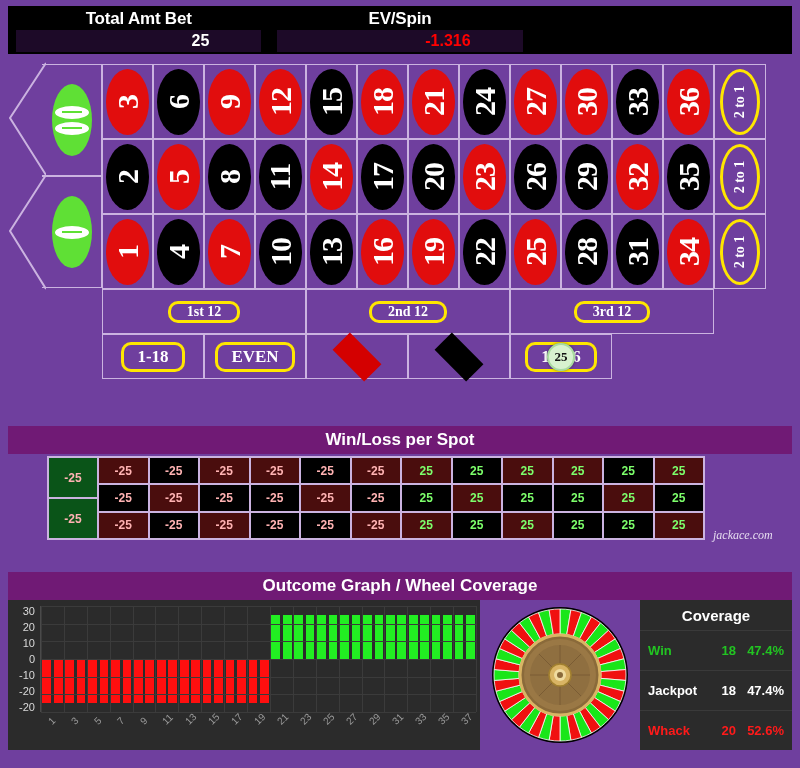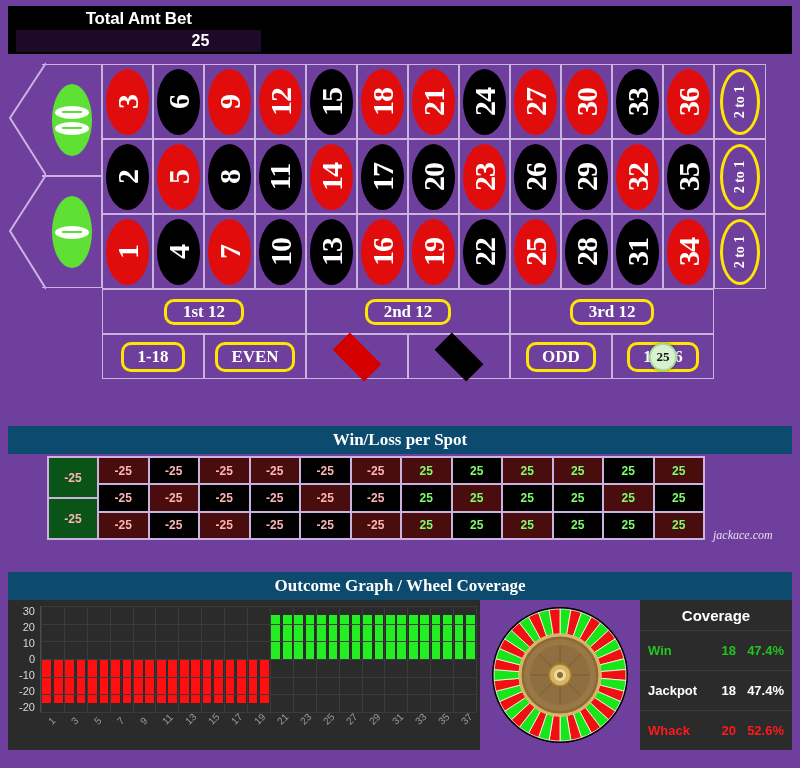--- a/index.html
+++ b/index.html
@@ -112,21 +112,21 @@
     position: absolute; left: 102px; top: 231px; width: 612px; height: 45px;
     display: grid; grid-template-columns: repeat(3, 1fr);
   }
   .dozcell {
     border: 1px solid #cbb3e0;
     display: flex; align-items: center; justify-content: center;
   }
   .pill {
     border: 3px solid #ffe600; border-radius: 10px;
     padding: 0 16px; color: #fff; font-weight: bold;
-    font-size: 17px; font-family: "Liberation Serif", serif;
+    font-size: 14px; font-family: "Liberation Serif", serif;
     white-space: nowrap;
   }
 
   
   .outside {
     position: absolute; left: 102px; top: 276px; width: 612px; height: 45px;
     display: grid; grid-template-columns: repeat(6, 1fr);
   }
   .outcell {
     border: 1px solid #cbb3e0;
@@ -146,23 +146,23 @@
     width: 28px; height: 28px; border-radius: 50%;
     background: #d8f2cf; border: 2px solid #a9dba0;
     display: flex; align-items: center; justify-content: center;
     color: #111; font-weight: bold; font-size: 13px;
     font-family: "Liberation Serif", serif;
     box-shadow: 0 0 3px rgba(0,0,0,.45);
   }
 
   
   .wl-title, .og-title {
-    position: absolute; background: #0c4a6e; color: #fff;
+    position: absolute; background: #701a75; color: #fff;
     font-weight: bold; font-size: 17px;
-    display: flex; align-items: center; justify-content: center; font-family: Liberation Serif, serif;
+    display: flex; align-items: center; justify-content: center;
   }
   .wl-title { left: 8px; top: 426px; width: 784px; height: 28px; }
   .wl-wrap {
     position: absolute; left: 47px; top: 456px;
     width: 658px; height: 84px;
     background: #cbb3e0; padding: 2px;
     display: flex;
   }
   .wl-green {
     width: 48px; display: flex; flex-direction: column; gap: 2px;
@@ -270,20 +270,24 @@
 <div class="page">
 
   <div class="stats-bar">
     <div class="stat">
       <div class="stat-label">Total Amt Bet</div>
       <div class="stat-valbox">
         <span class="stat-val">25</span>
       </div>
     </div>
     <div class="stat">
+      <div class="stat-label">EV/Spin</div>
+      <div class="stat-valbox">
+        <span class="stat-val neg">-1.316</span>
+      </div>
     </div>
     <div class="stat">
     </div>
   </div>
 
   <div class="felt">
 
     <div class="zpoint">
       <svg width="46" height="229" viewBox="0 0 46 229">
         <polyline points="46,1 10,56 46,113 10,169 46,227" fill="none" stroke="#cbb3e0" stroke-width="2"></polyline>
@@ -522,23 +526,20 @@
           <div class="pill small">1-18</div>
         </div>
         <div class="outcell">
           <div class="pill small">EVEN</div>
         </div>
         <div class="outcell">
           <div class="diamond red"></div>
         </div>
         <div class="outcell">
           <div class="diamond black"></div>
-        </div>
-        <div class="outcell">
-          <div class="pill small">ODD</div>
         </div>
         <div class="outcell">
           <div class="pill small">19-36</div>
           <div class="chip">25</div>
         </div>
       </div>
   </div>
 
   <div class="wl-title">Win/Loss per Spot</div>
   <div class="wl-wrap">

